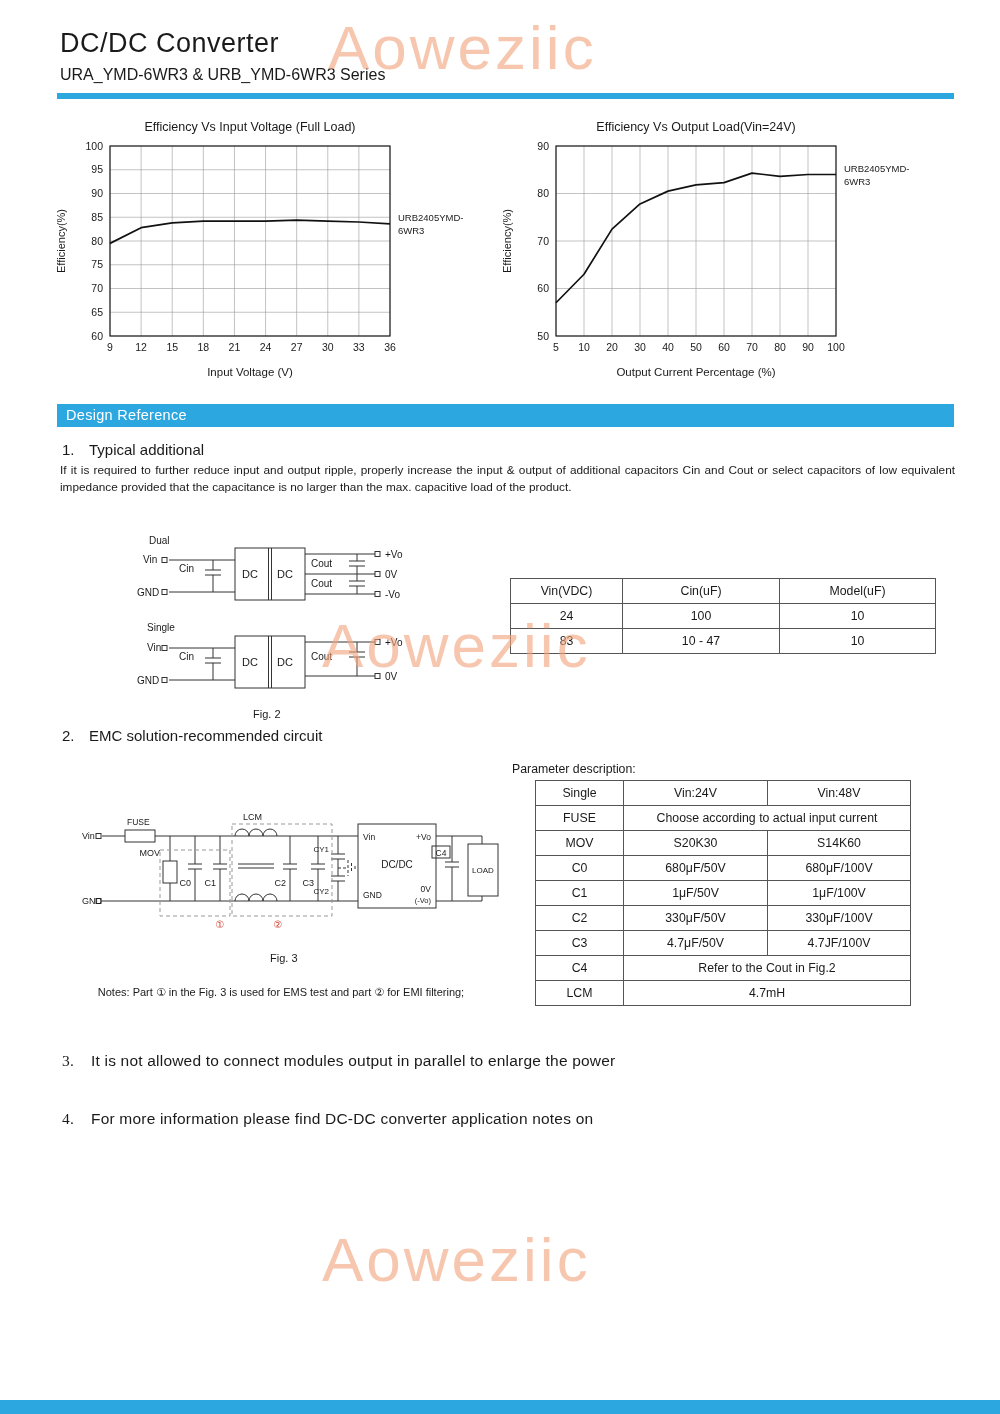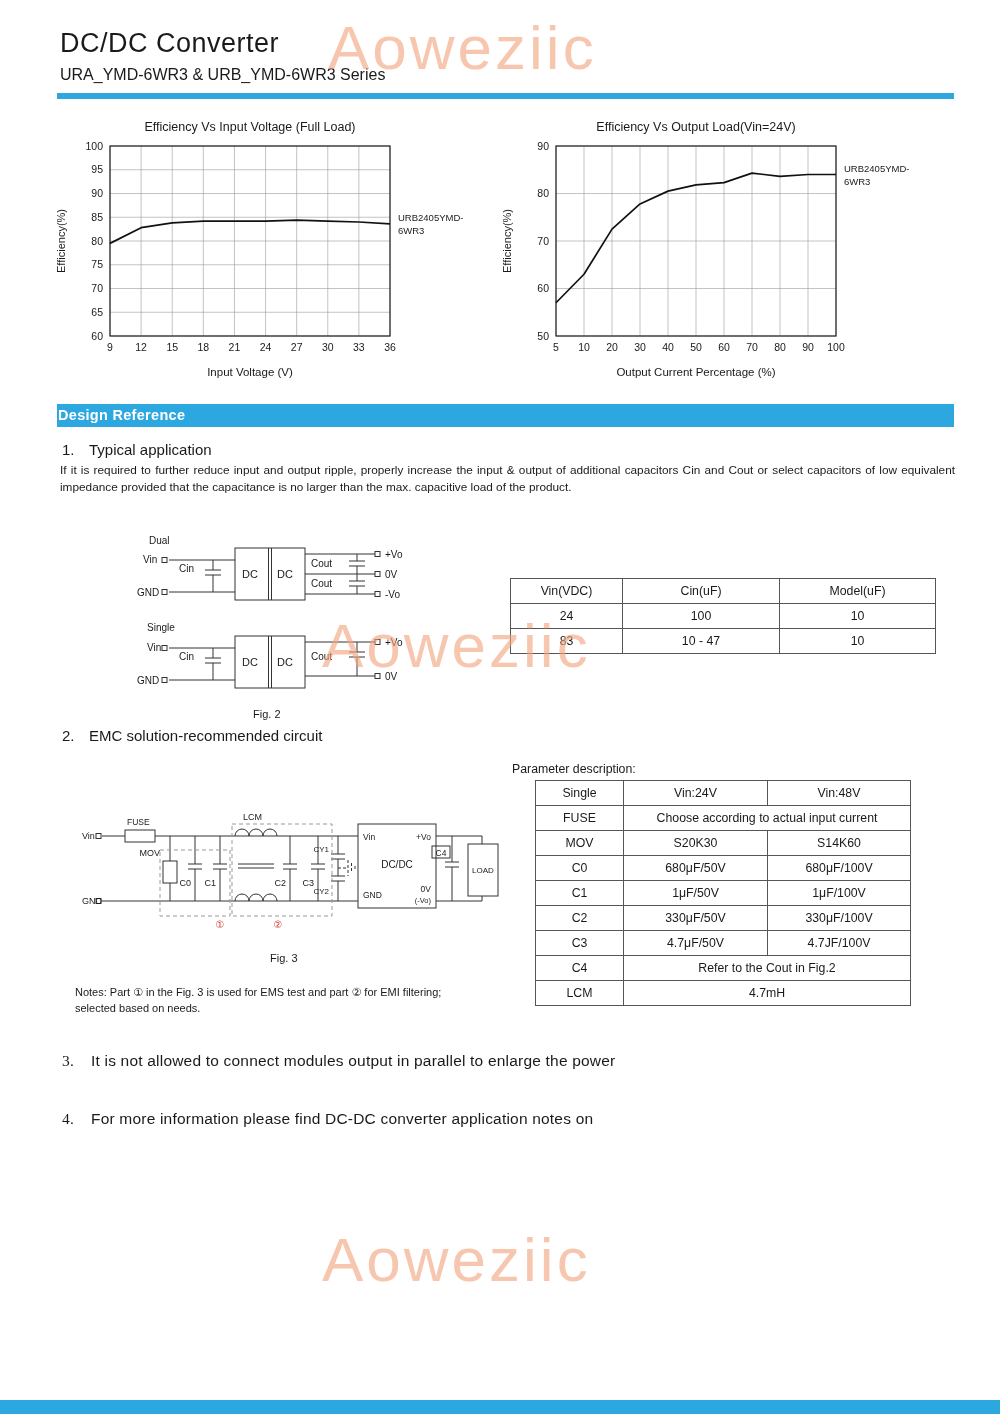--- a/index.html
+++ b/index.html
@@ -3,30 +3,30 @@
 <meta charset="utf-8">
 <style>
   html,body{margin:0;padding:0}
   :root{--accent:#2da7e0;--wm:#f2a57e}
   body{width:1000px;height:1414px;background:#fff;font-family:"Liberation Sans","DejaVu Sans",sans-serif;color:#1a1a1a;position:relative;overflow:hidden}
   .abs{position:absolute}
   .watermark{position:absolute;font-size:62px;letter-spacing:3px;color:var(--wm);opacity:.62;white-space:nowrap;z-index:6;pointer-events:none}
   .title{position:absolute;left:60px;top:28px;font-size:27px;letter-spacing:.5px}
   .subtitle{position:absolute;left:60px;top:66px;font-size:16px}
   .rule{position:absolute;left:57px;top:93px;width:897px;height:6px;background:var(--accent)}
-  .banner{position:absolute;left:57px;top:404px;width:897px;height:23px;background:var(--accent);color:#fff;font-weight:bold;font-size:14.5px;line-height:23px;padding-left:1px;box-sizing:border-box;letter-spacing:.3px}
+  .banner{position:absolute;left:57px;top:404px;width:897px;height:23px;background:var(--accent);color:#fff;font-weight:normal;font-size:14.5px;line-height:23px;padding-left:9px;box-sizing:border-box;letter-spacing:.3px}
   .sec-head{position:absolute;left:62px;font-size:15px}
   .sec-num{display:inline-block;width:27px}
   .para{position:absolute;left:60px;width:895px;font-size:11.8px;line-height:17px}
   .just{text-align:justify}
   table{border-collapse:collapse;table-layout:fixed}
   td{border:1px solid #555;text-align:center;font-size:12.3px;padding:3px 8px;height:18px;white-space:nowrap;overflow:hidden}
   svg text{font-family:"Liberation Sans","DejaVu Sans",sans-serif;fill:#1a1a1a}
   .ptitle{position:absolute;left:512px;top:762px;font-size:12.3px}
-  .note{position:absolute;left:75px;top:984px;width:412px;text-align:left;font-size:11px;line-height:16px}
+  .note{position:absolute;left:75px;top:984px;width:412px;text-align:center;font-size:11px;line-height:16px}
   .item{position:absolute;left:62px;font-size:15.5px;letter-spacing:.2px;display:flex}
   .item .num{font-family:"Liberation Serif",serif;width:29px;flex:none}
   .bottom-bar{position:absolute;left:0;top:1400px;width:1000px;height:14px;background:var(--accent)}
   .circnum{fill:#d03a2b;font-size:10px}
 </style>
 </head>
 <body>
 
 <div class="page">
 
@@ -123,21 +123,21 @@
       <text x="198" y="15" text-anchor="middle" font-size="12.5">Efficiency Vs Output Load(Vin=24V)</text>
       <text x="198" y="260" text-anchor="middle" font-size="11.5">Output Current Percentage (%)</text>
       <text x="13" y="125" text-anchor="middle" font-size="11" transform="rotate(-90 13 125)">Efficiency(%)</text>
       <text x="346" y="55.5" font-size="9.5">URB2405YMD-</text>
       <text x="346" y="68.5" font-size="9.5">6WR3</text>
     </svg>
 
   <div class="banner">Design Reference</div>
 
   <div class="sec-head" style="top:441px">
-    <span class="sec-num">1.</span><span>Typical application</span>
+    <span class="sec-num">1.</span><span>Typical additional</span>
   </div>
   <div class="para" style="top:462px">
     <div class="just">If it is required to further reduce input and output ripple, properly increase the input &amp; output of additional capacitors Cin and Cout or select capacitors of low equivalent impedance provided that the capacitance is no larger than the max. capacitive load of the product.</div>
   </div>
 
   <svg class="abs" style="left:135px;top:530px" width="300" height="192" viewBox="0 0 300 192">
     <g stroke="#333" stroke-width="1" fill="none">
       <g>
         <line x1="34" y1="30" x2="100" y2="30"></line>
           <line x1="34" y1="62" x2="100" y2="62"></line>
@@ -423,21 +423,20 @@
       <text x="361" y="49.5" text-anchor="middle" font-size="8.5">C4</text>
       <text x="403" y="67" text-anchor="middle" font-size="8">LOAD</text>
       <text x="140" y="122" text-anchor="middle" class="circnum">①</text>
       <text x="198" y="122" text-anchor="middle" class="circnum">②</text>
       <text x="190" y="156" font-size="11">Fig. 3</text>
     </g>
   </svg>
 
   <div class="note">
     <div>Notes: Part ① in the Fig. 3 is used for EMS test and part ② for EMI filtering;</div>
-    <div>selected based on needs.</div>
   </div>
 
   <div class="item" style="top:1052px">
     <span class="num">3.</span>
     <span>It is not allowed to connect modules output in parallel to enlarge the power</span>
   </div>
   <div class="item" style="top:1110px">
     <span class="num">4.</span>
     <span>For more information please find DC-DC converter application notes on</span>
   </div>

